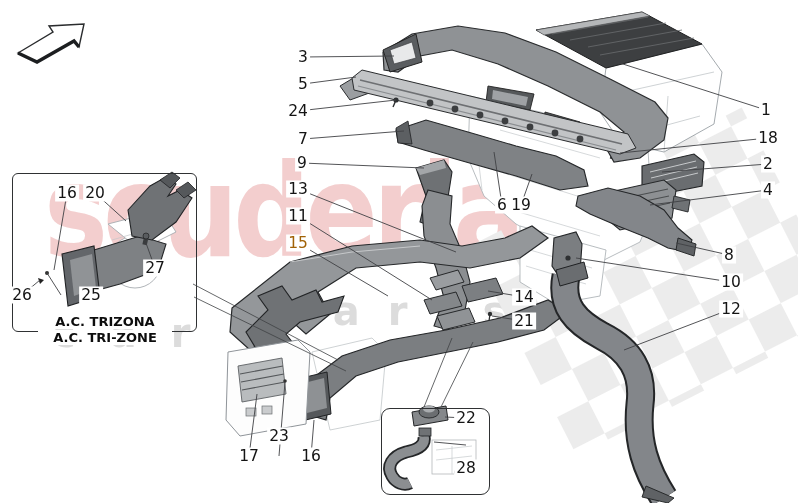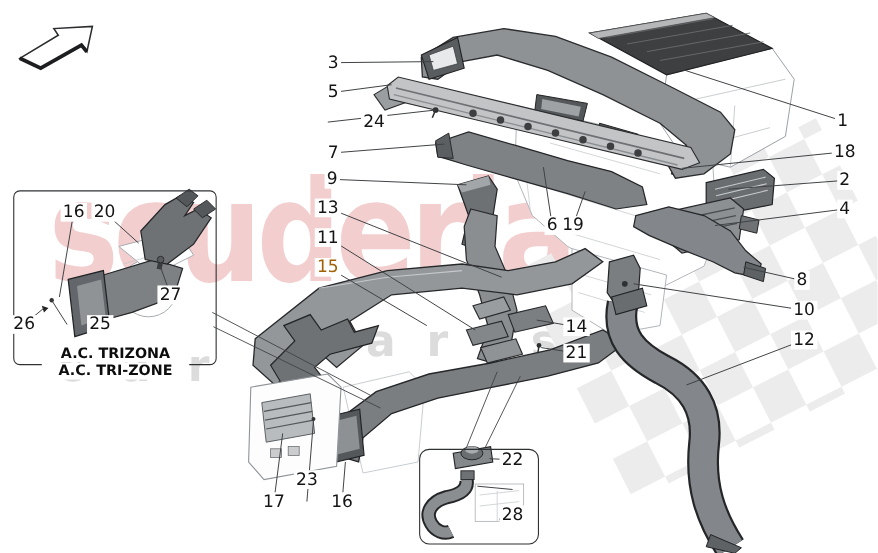--- a/index.html
+++ b/index.html
@@ -241,21 +241,21 @@
       <line x1="466" y1="418" x2="445" y2="417" stroke="#3f4144" stroke-width="0.9"></line>
       <line x1="466" y1="445" x2="434" y2="442" stroke="#3f4144" stroke-width="0.9"></line>
       <line x1="193" y1="284" x2="338" y2="360" stroke="#3f4144" stroke-width="0.8"></line>
       <line x1="194" y1="297" x2="346" y2="371" stroke="#3f4144" stroke-width="0.8"></line>
       <line x1="424" y1="407" x2="452" y2="338" stroke="#3f4144" stroke-width="0.8"></line>
       <line x1="441" y1="407" x2="473" y2="342" stroke="#3f4144" stroke-width="0.8"></line>
     </svg>
   <div id="labels">
       <div class="callout" style="left: 303px; top: 57px; color: rgb(20, 20, 20);">3</div>
       <div class="callout" style="left: 303px; top: 84px; color: rgb(20, 20, 20);">5</div>
-      <div class="callout" style="left: 298px; top: 111px; color: rgb(20, 20, 20); margin-left: 42px;">24</div>
+      <div class="callout" style="left: 298px; top: 111px; color: rgb(20, 20, 20);">24</div>
       <div class="callout" style="left: 303px; top: 139px; color: rgb(20, 20, 20);">7</div>
       <div class="callout" style="left: 302px; top: 163px; color: rgb(20, 20, 20);">9</div>
       <div class="callout" style="left: 298px; top: 189px; color: rgb(20, 20, 20);">13</div>
       <div class="callout" style="left: 298px; top: 216px; color: rgb(20, 20, 20);">11</div>
       <div class="callout" style="left: 298px; top: 243px; color: #a16207;">15</div>
       <div class="callout" style="left: 766px; top: 110px; color: rgb(20, 20, 20);">1</div>
       <div class="callout" style="left: 768px; top: 138px; color: rgb(20, 20, 20);">18</div>
       <div class="callout" style="left: 768px; top: 164px; color: rgb(20, 20, 20);">2</div>
       <div class="callout" style="left: 768px; top: 190px; color: rgb(20, 20, 20);">4</div>
       <div class="callout" style="left: 729px; top: 255px; color: rgb(20, 20, 20);">8</div>

